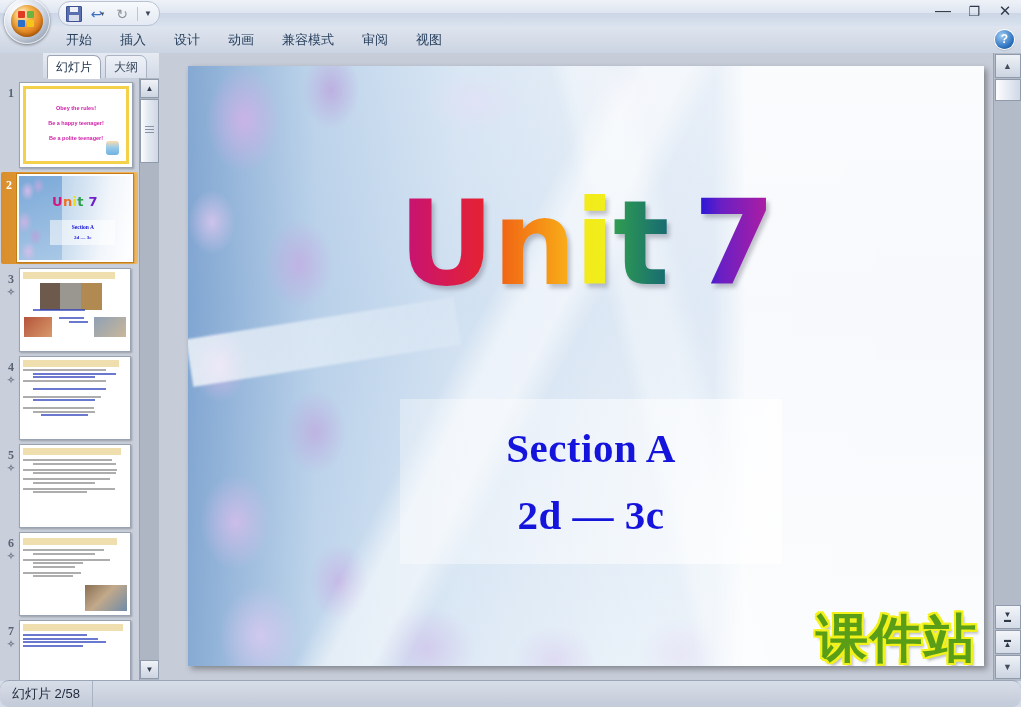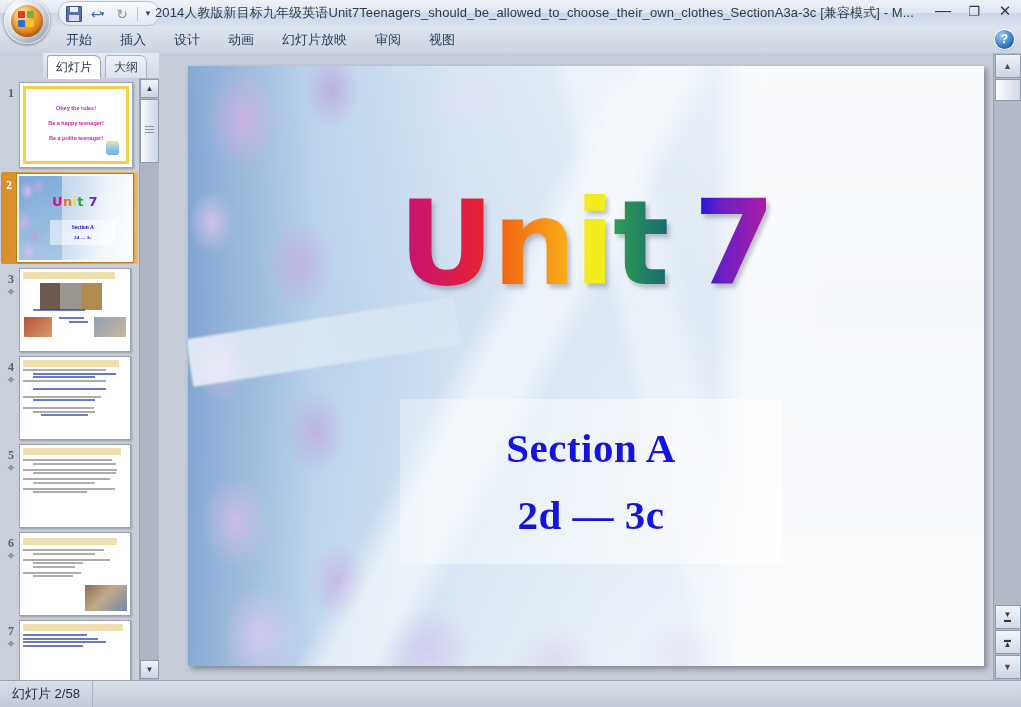--- a/index.html
+++ b/index.html
@@ -220,21 +220,21 @@
             background:linear-gradient(90deg,#fdfdfe,#e6ebf3 50%,#d0d8e4 100%);
             border:1px solid #8f9aab;}
   .rs-bottom{position:absolute;left:0;bottom:1px;width:27px;}
   .rs-dbl{width:24px;height:22px;margin:1px auto;background:linear-gradient(180deg,#f2f5f9,#d4dbe7);
           border:1px solid #8f9aab;display:flex;align-items:center;justify-content:center;
           flex-direction:column;line-height:5px;font-size:8px;color:#2f3847;}
 
   
   .statusbar{position:absolute;left:0;bottom:0;width:1021px;height:26px;
              background:linear-gradient(180deg,#d8dee8,#c3cad8);
-             border-top:1px solid #9aa5b6;display:flex;align-items:center;}
+             border-top:1px solid #9aa5b6;display:flex;align-items:center;border-radius:9px;}
   .st-cell{height:26px;line-height:26px;font-size:13px;color:#1e2a3c;padding:0 12px;
            border-right:1px solid #aab3c2;box-sizing:border-box;}
   .st-fill{flex:1;height:26px;}
 </style>
 </head>
 <body>
 
 <div class="app">
 
   <div class="titlebar">
@@ -257,36 +257,35 @@
         <span class="arrow-undo">↩</span>
         <span class="tiny-caret">▼</span>
       </div>
       <div class="qat-btn">
         <span class="arrow-redo">↻</span>
       </div>
       <div class="qat-sep"></div>
       <span class="qat-more">▼</span>
     </div>
 
-    <div class="wintitle">2014人教版新目标九年级英语Unit7Teenagers_should_be_allowed_to_choose_their_own_clothes_SectionA3a-3c [兼容模式] - M...</div>
 
     <div class="wincaps">
       <div class="wincap cap-min">—</div>
       <div class="wincap cap-rest">❐</div>
       <div class="wincap cap-close">✕</div>
     </div>
   </div>
 
   <div class="ribbon">
     <div class="rtabs">
       <div class="rtab">开始</div>
       <div class="rtab">插入</div>
       <div class="rtab">设计</div>
       <div class="rtab">动画</div>
-      <div class="rtab">幻灯片放映</div>
+      <div class="rtab">兼容模式</div>
       <div class="rtab">审阅</div>
       <div class="rtab">视图</div>
     </div>
     <div class="help-btn">?</div>
   </div>
 
   <div class="leftpane">
 
     <div class="pane-tabs">
       <div class="ptab active">幻灯片</div>
@@ -435,20 +434,21 @@
         <div class="wa-unit">
           <span style="background:linear-gradient(90deg,#c4117a,#e8242b);-webkit-background-clip:text;background-clip:text;color:transparent;text-shadow:none;filter:drop-shadow(3px 4px 2px rgba(90,90,110,.35))">U</span><span style="background:linear-gradient(90deg,#f05a14,#f9b418);-webkit-background-clip:text;background-clip:text;color:transparent;text-shadow:none;filter:drop-shadow(3px 4px 2px rgba(90,90,110,.35))">n</span><span style="background:linear-gradient(90deg,#f6e81a,#eef01c);-webkit-background-clip:text;background-clip:text;color:transparent;text-shadow:none;filter:drop-shadow(3px 4px 2px rgba(90,90,110,.35))">i</span><span style="background:linear-gradient(90deg,#2f9e4f,#186b72);-webkit-background-clip:text;background-clip:text;color:transparent;text-shadow:none;filter:drop-shadow(3px 4px 2px rgba(90,90,110,.35))">t</span><span style="display:inline-block;width:26px">&nbsp;</span><span style="background:linear-gradient(90deg,#1414e0,#6a1fc4 35%,#b51d9e);-webkit-background-clip:text;background-clip:text;color:transparent;text-shadow:none;filter:drop-shadow(3px 4px 2px rgba(90,90,110,.35))">7</span>
         </div>
 
         <div class="sec-box">
           <div class="sec-t">Section A</div>
           <div class="sec-t">2d — 3c</div>
         </div>
 
         <div class="watermark">
+          <div class="wm-cn">课件站</div>
         </div>
       </div>
     </div>
   </div>
 
   <div class="rscroll">
     <div class="rs-arrow">▲</div>
     <div class="rs-thumb"></div>
     <div class="rs-bottom">
       <div class="rs-dbl">

